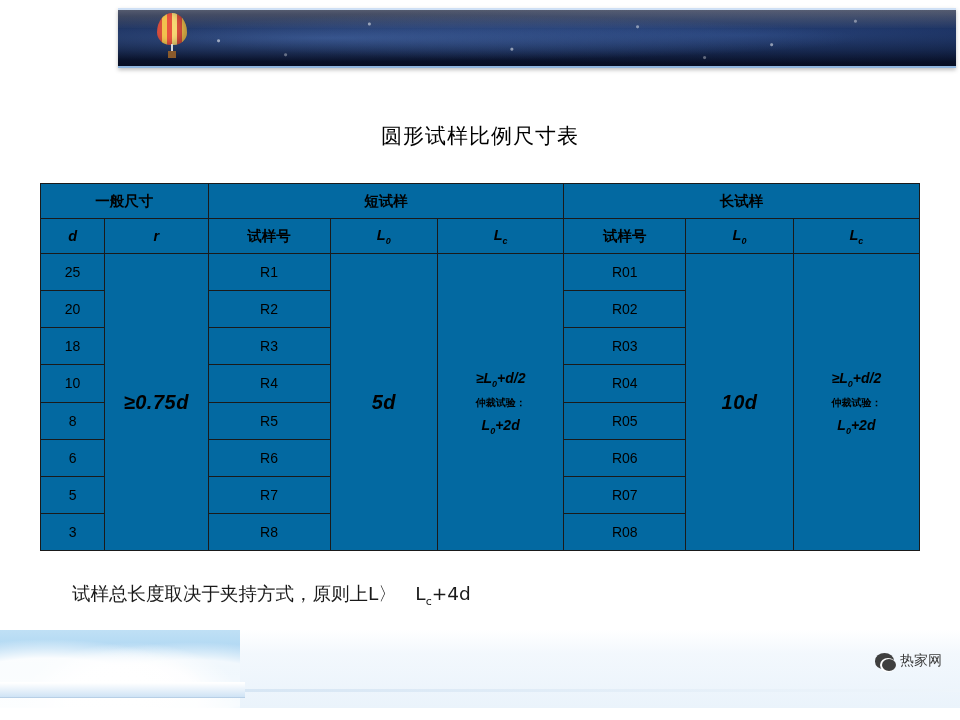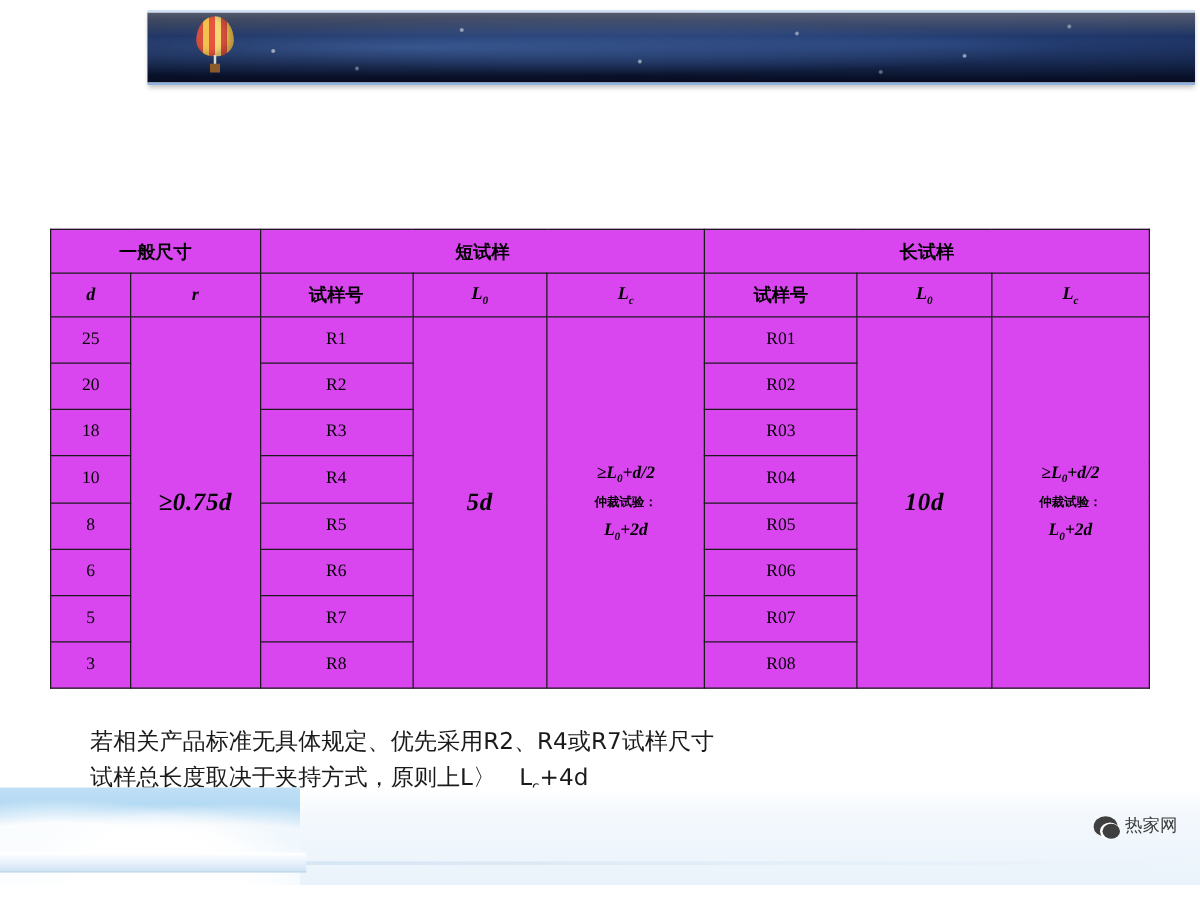--- a/index.html
+++ b/index.html
@@ -191,22 +191,22 @@
     left: 40px;
     top: 183px;
     width: 880px;
     height: 368px;
   }
   table.spec {
     width: 880px;
     height: 368px;
     border-collapse: collapse;
     table-layout: fixed;
-    font-family: Liberation Serif, serif;
-    background: #d946ef;
+    font-family: Liberation Sans, sans-serif;
+    background: #0369a1;
   }
   table.spec th,
   table.spec td {
     border: 1px solid #1a1a1a;
     text-align: center;
     vertical-align: middle;
     font-size: 14px;
     color: #000000;
     padding: 0;
   }
@@ -276,20 +276,21 @@
     <div class="banner-img">
       <div class="banner-shine"></div>
     </div>
     <div class="balloon">
       <div class="balloon-envelope"></div>
       <div class="balloon-rope"></div>
       <div class="balloon-basket"></div>
     </div>
   </div>
 
+  <div class="slide-title">圆形试样比例尺寸表</div>
 
   <div class="table-wrap">
     <table class="spec">
       <colgroup>
         <col class="col-d">
           <col class="col-r">
         <col class="col-id">
           <col class="col-l0">
           <col class="col-lc">
         <col class="col-id">
@@ -369,21 +370,20 @@
         <tr>
           <td class="dcell">3</td>
           <td class="idcell">R8</td>
           <td class="idcell">R08</td>
         </tr>
       </tbody>
     </table>
   </div>
 
   <div class="notes">
-    <div>若相关产品标准无具体规定、优先采用R2、R4或R7试样尺寸</div>
     <div>
       <span>试样总长度取决于夹持方式，原则上L〉　L</span><span class="sub-s">c</span><span>+4d</span>
     </div>
   </div>
 
   <div class="bottom-strip">
     <div class="bottom-line"></div>
     <div class="cloud-img"></div>
     <div class="cloud-bar"></div>
     <div class="watermark">

